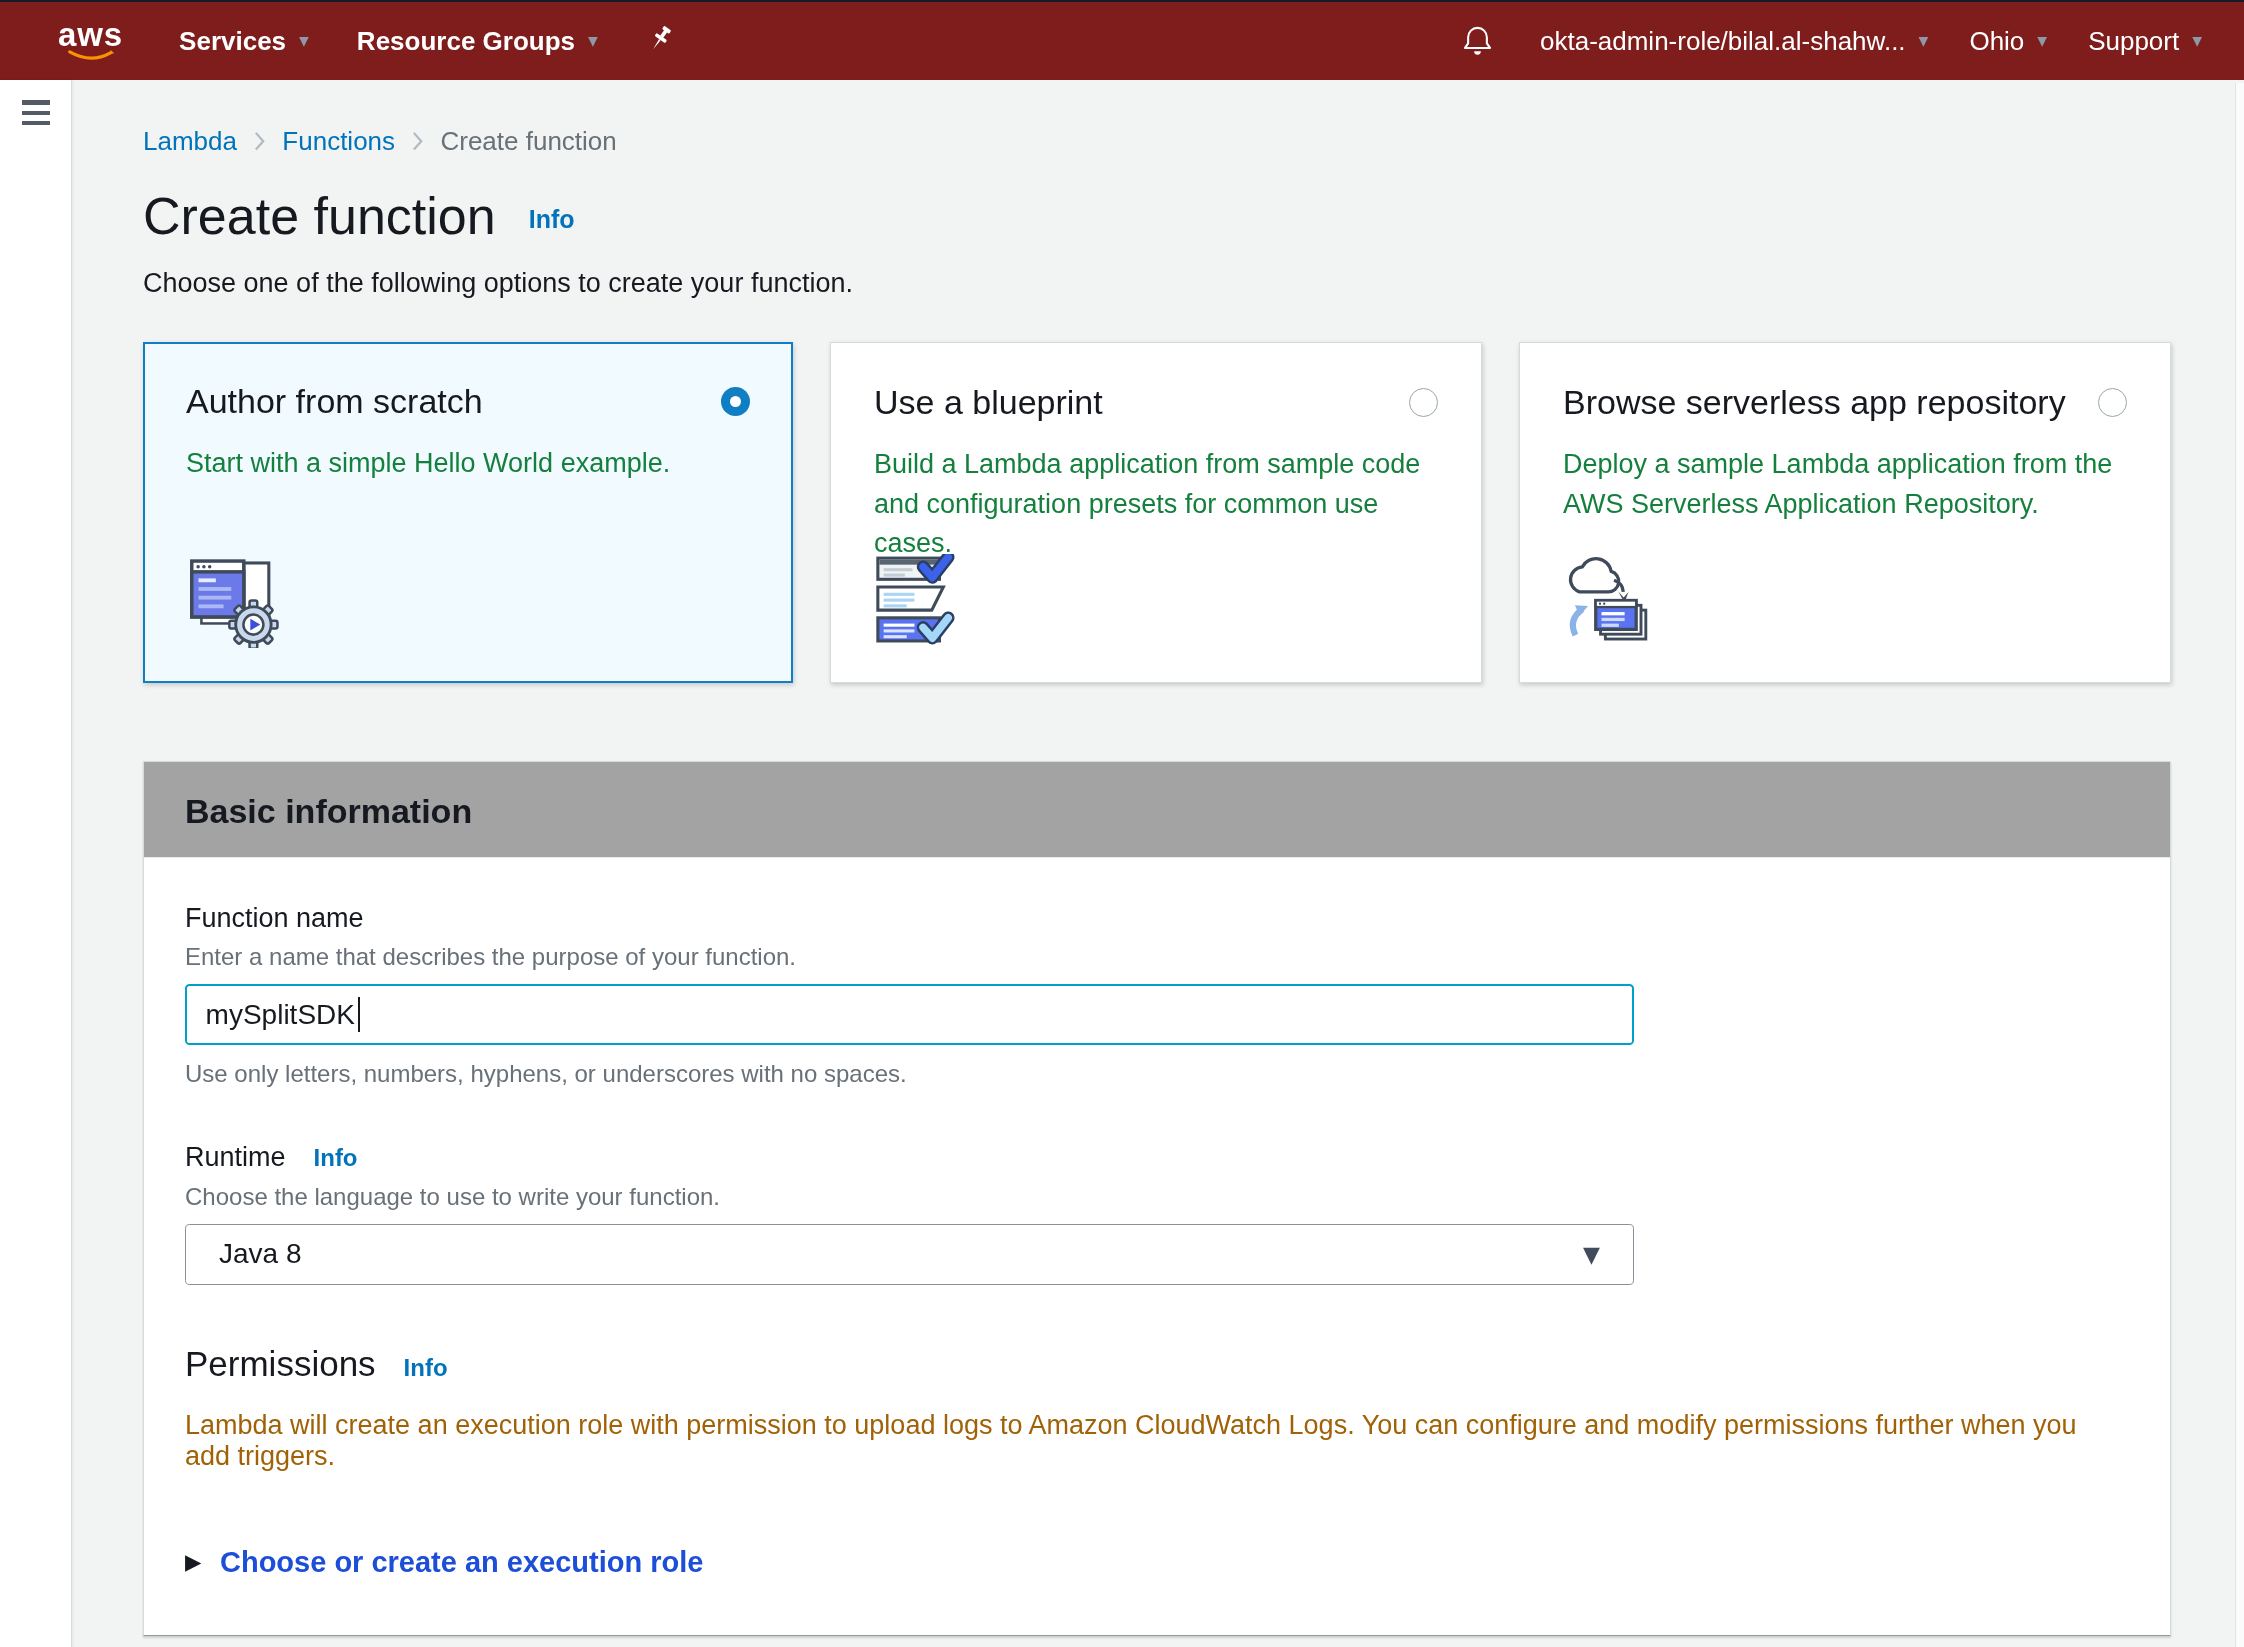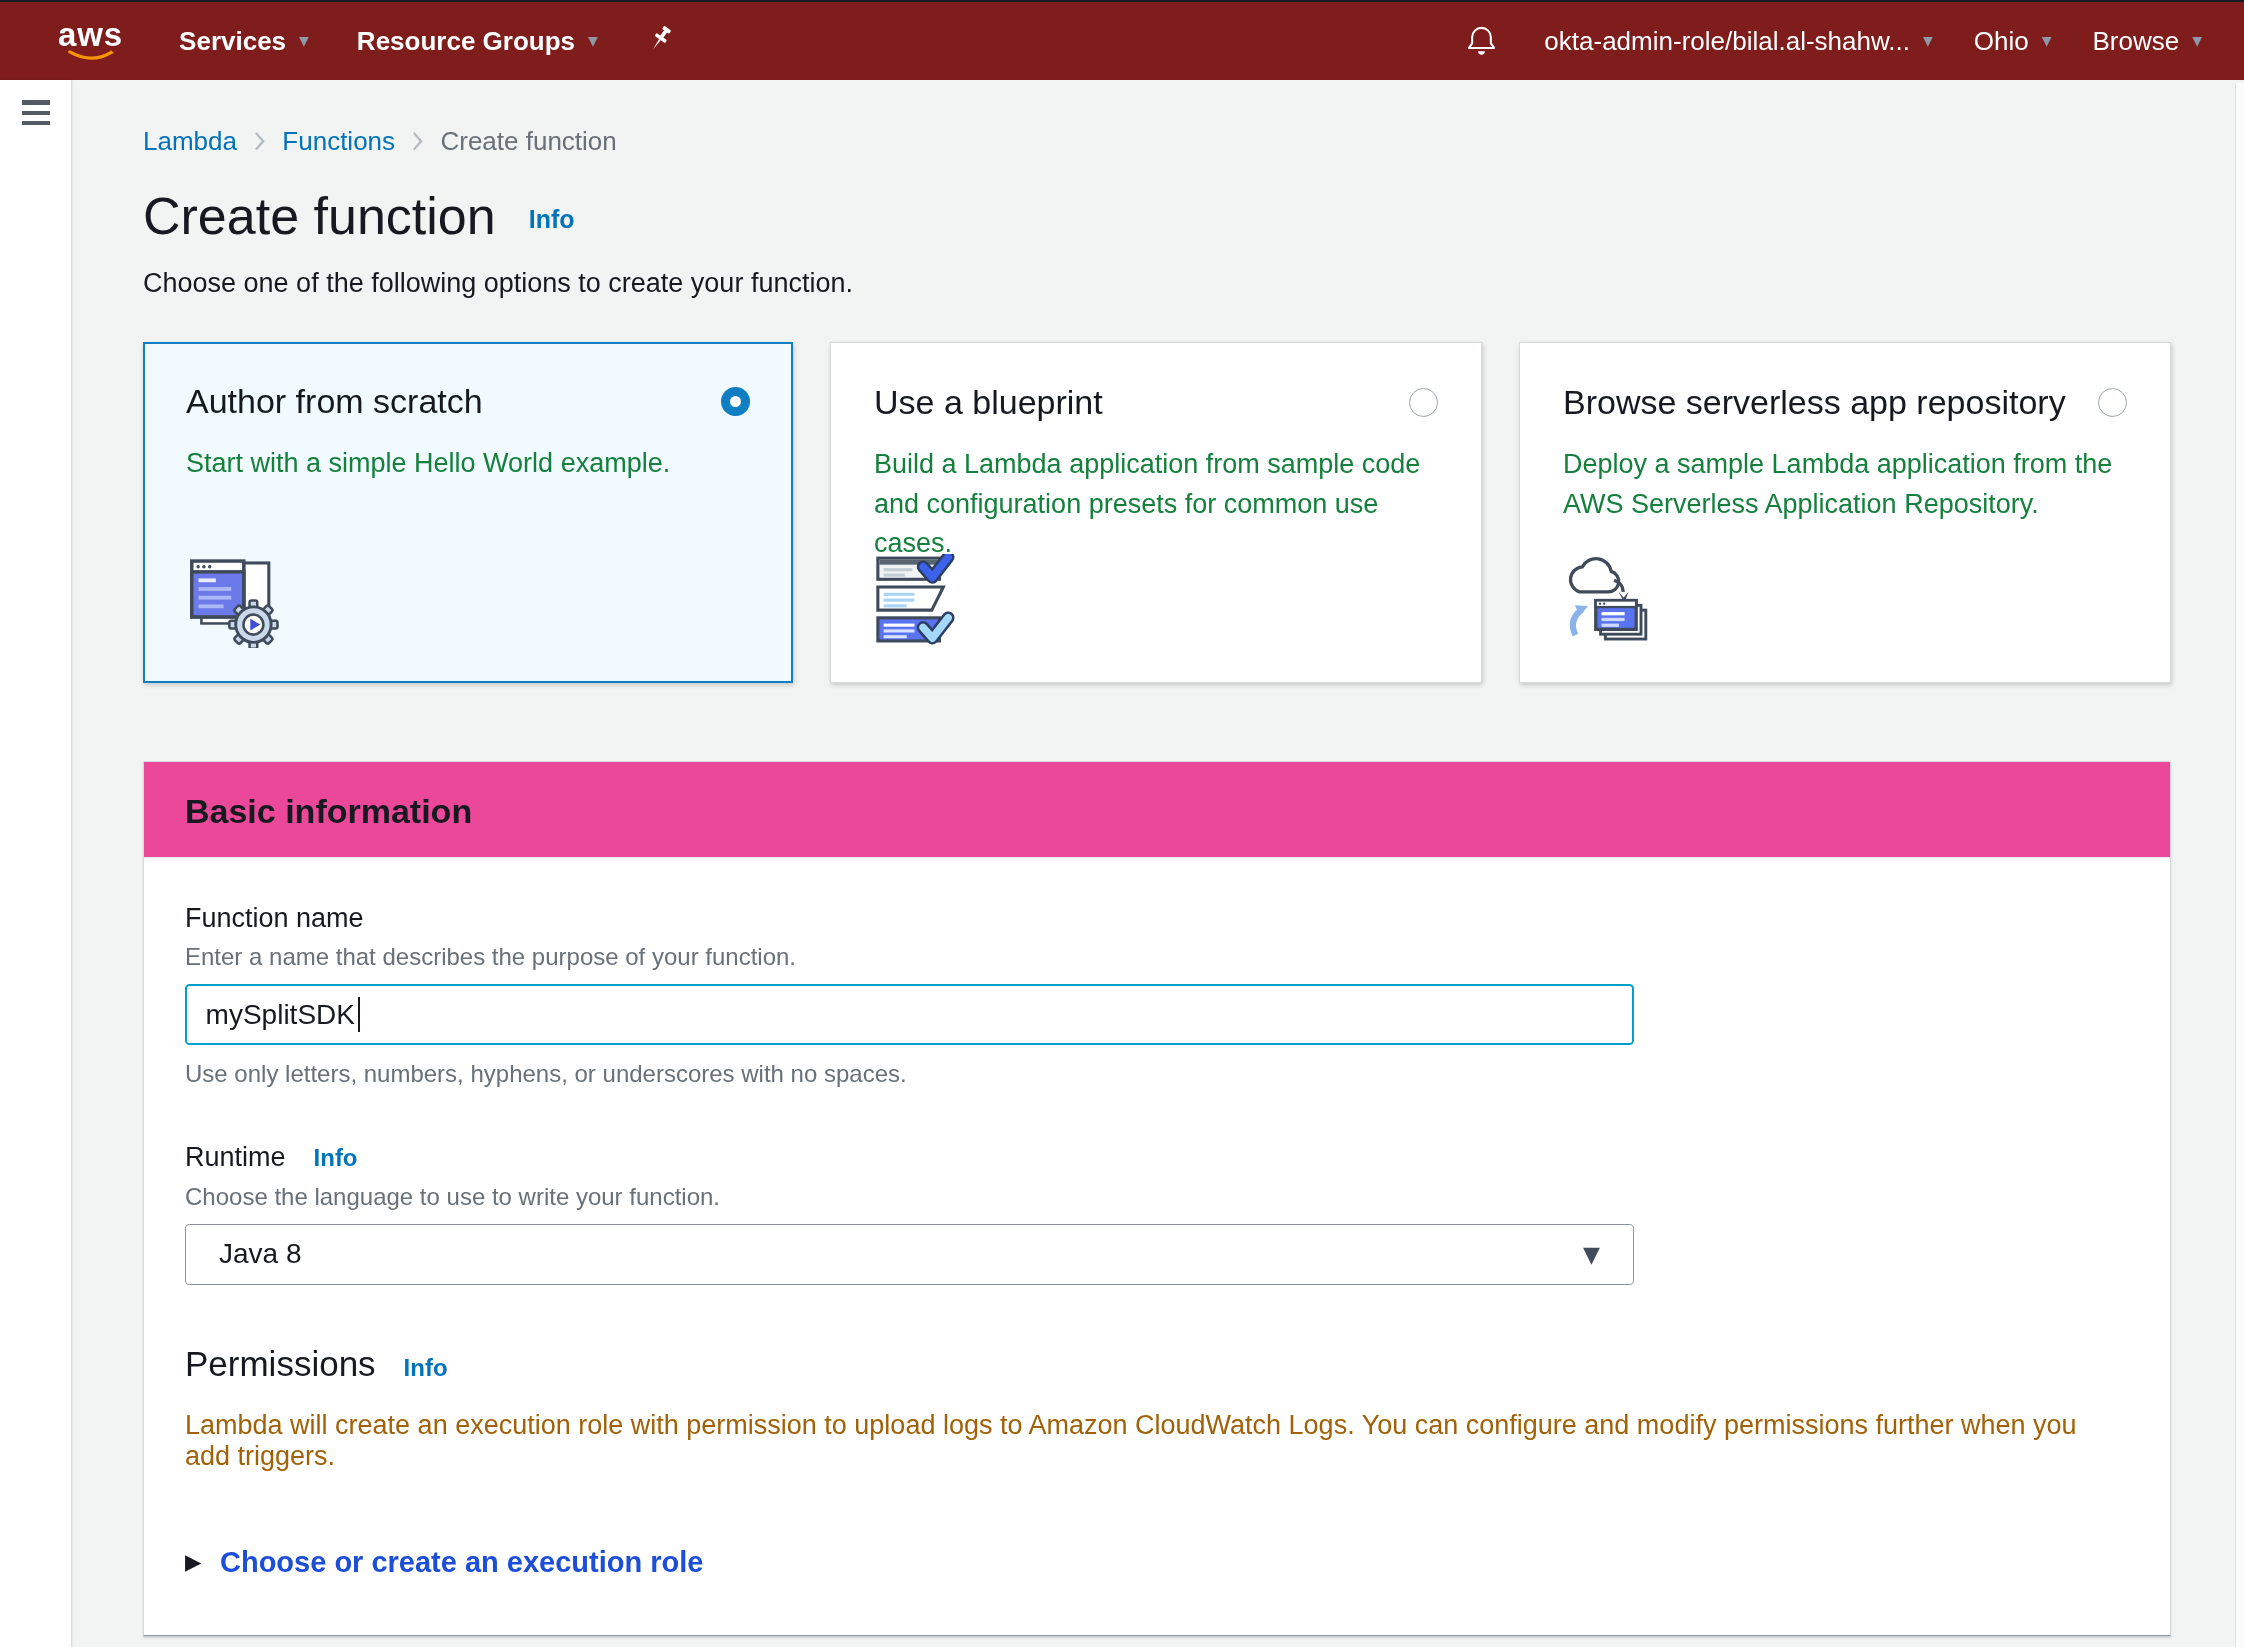--- a/index.html
+++ b/index.html
@@ -62,21 +62,21 @@
   .radio--on .radio-dot { width:11px; height:11px; border-radius:50%; background:#fff; }
   .card-desc { margin-top:24px; font-size:27px; line-height:1.45; color:#15803d; }
   .card-icon { position:absolute; left:43px; bottom:32px; }
   .card--selected .card-icon { left:41px; bottom:30px; }
 
   
   .panel {
     margin-top:78px; background:#fff; border:0.9px solid #d5dbdb;
     border-bottom:1.9px solid #8e9ba3; box-shadow:0 1.9px 1.9px rgba(0,0,0,0.15);
   }
-  .panel-header { padding:30px 41px 26px; border-bottom:0.9px solid #e5e8e8; background:#ec4899; }
+  .panel-header { padding:30px 41px 26px; border-bottom:0.9px solid #e5e8e8; background:#a3a3a3; }
   .panel-title { font-size:34px; font-weight:700; color:#16191f; }
   .panel-body { padding:45px 41px 56px; }
 
   .field-label { font-size:27px; color:#16191f; }
   .label-row { display:flex; align-items:baseline; gap:28px; }
   .label-row .info-link { font-size:24px; }
   .field-desc { margin-top:9.3px; font-size:24px; color:#687078; }
   .field-constraint { margin-top:15px; font-size:24px; color:#687078; }
 
   .text-input {
@@ -145,21 +145,21 @@
     </button>
     <div class="nav-item">
       <span>okta-admin-role/bilal.al-shahw...</span>
       <span class="nav-caret">▾</span>
     </div>
     <div class="nav-item">
       <span>Ohio</span>
       <span class="nav-caret">▾</span>
     </div>
     <div class="nav-item">
-      <span>Browse</span>
+      <span>Support</span>
       <span class="nav-caret">▾</span>
     </div>
   </div>
 </header>
 
 <div class="layout">
   <aside class="siderail">
     <button class="hamburger">
       <span></span>
         <span></span>

